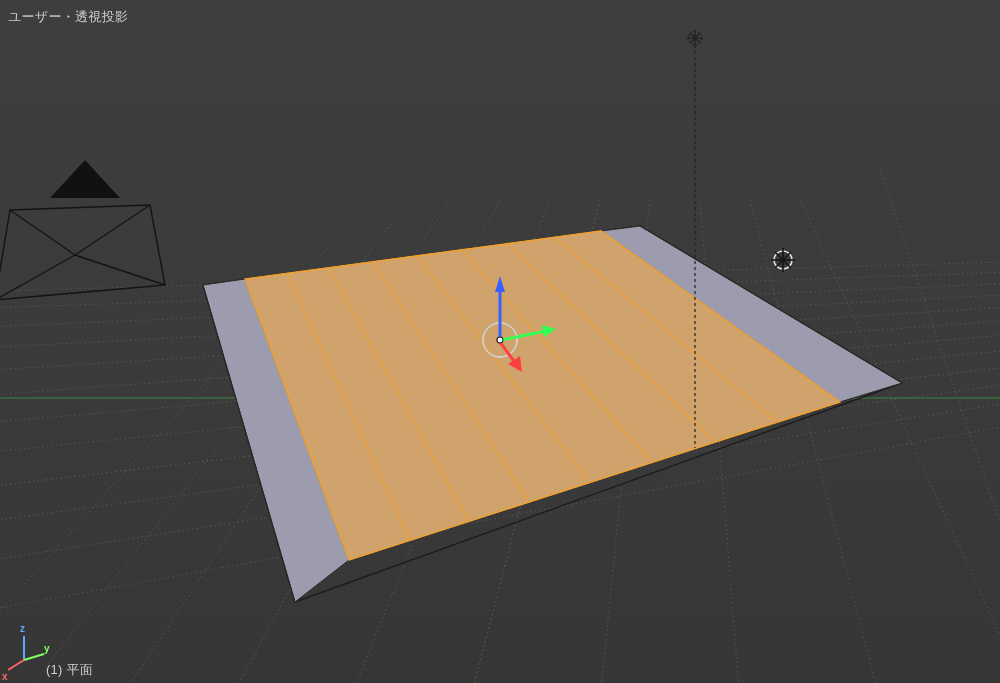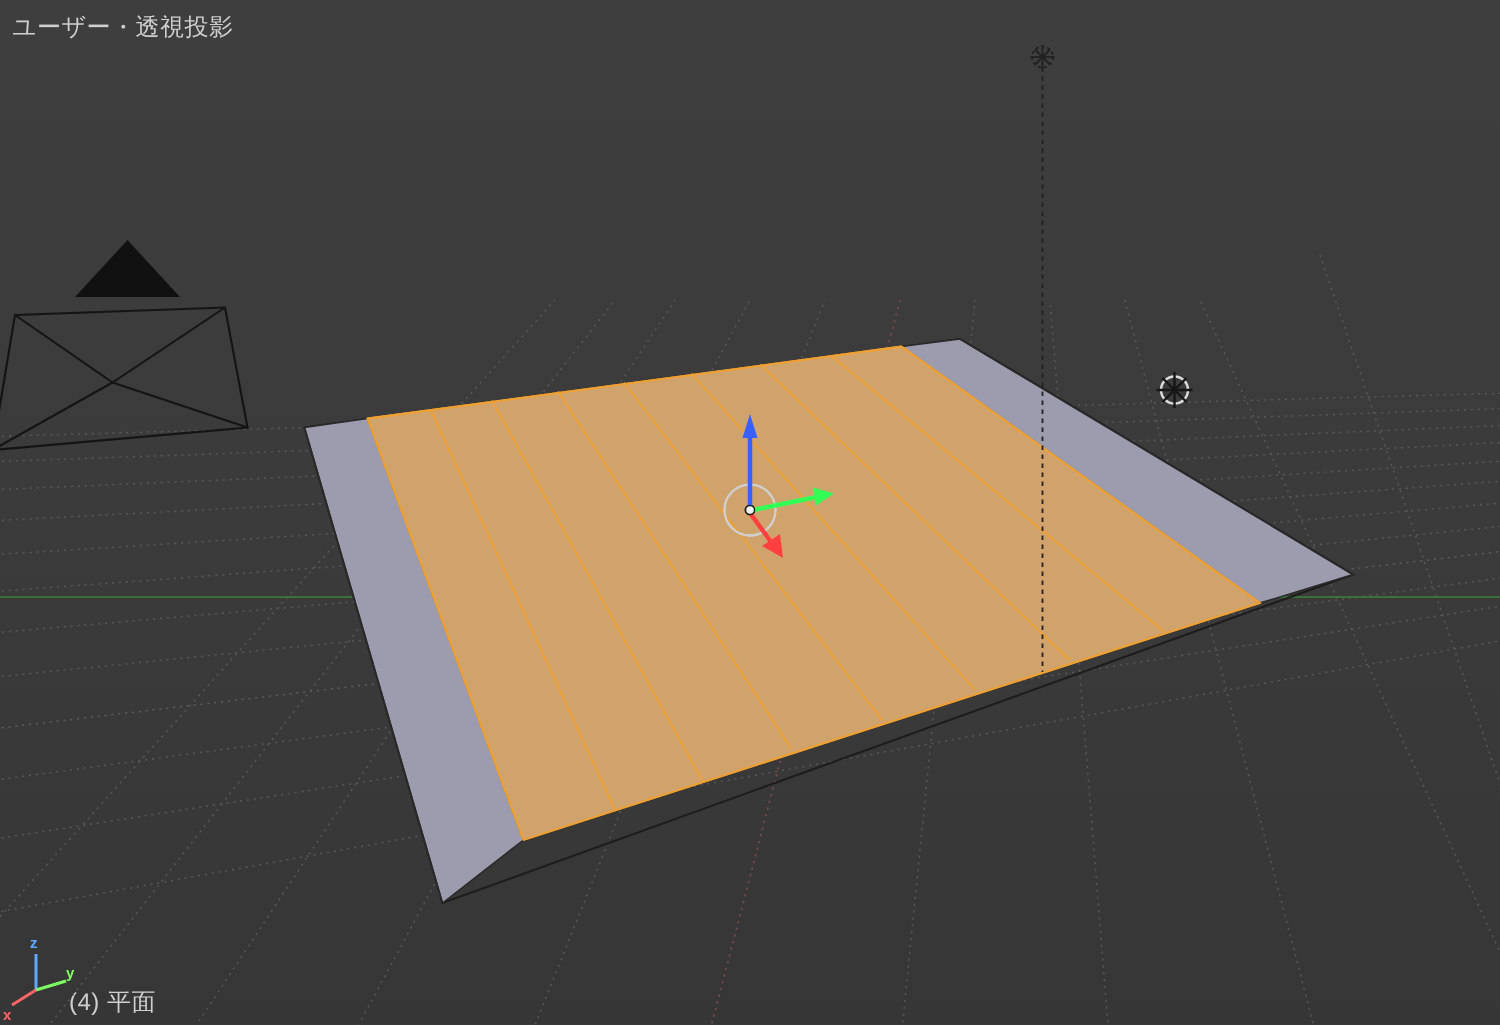--- a/index.html
+++ b/index.html
@@ -1,17 +1,17 @@
 <!DOCTYPE html>
 <html><head>
 <meta charset="utf-8">
 <style>
   html,body{margin:0;padding:0;width:1000px;height:683px;overflow:hidden;background:#3a3a3a;font-family:"Helvetica Neue",Arial,sans-serif;}
   .viewport{position:relative;width:1000px;height:683px;background:linear-gradient(180deg,#3e3e3e 0%,#3a3a3a 60%,#363636 100%);}
-  .hud-text{position:absolute;color:#cfcfcf;font-size:16px;letter-spacing:0.02em;white-space:nowrap;}
+  .hud-text{position:absolute;color:#cfcfcf;font-size:13px;letter-spacing:0.02em;white-space:nowrap;}
   svg.scene{position:absolute;inset:0;width:1000px;height:683px;}
   .grid-dotted{stroke:#585858;stroke-width:1;stroke-dasharray:1.4 3.2;}
   .grid-major{stroke:#5d5d5d;stroke-width:1;stroke-dasharray:1.4 3.2;}
   .axis-x{stroke:#3d8a3d;stroke-width:1;opacity:0.9;}
   .axis-y-red{stroke:#8a3d3d;stroke-width:1;opacity:0.8;stroke-dasharray:1.4 3.2;}
   .plane-unsel{fill:#9d9cae;stroke:#2a2a2a;stroke-width:1;}
   .plane-sel{fill:#d0a36d;stroke:#f0a030;stroke-width:1.2;}
   .plane-out{stroke:#1d1d1d;stroke-width:1.4;fill:none;}
   .cam-wire{stroke:#141414;stroke-width:1.4;fill:none;}
   .cam-tri{fill:#111;stroke:none;}
@@ -30,21 +30,21 @@
   .axis-mini text{font-size:10px;font-weight:bold;}
   .cursor3d-r circle.outer{fill:none;stroke:#dcdcdc;stroke-width:1.6;}
   .cursor3d-r line{stroke:#161616;stroke-width:1.6;}
 </style>
 </head>
 <body>
 
 <div class="viewport">
 
   <div class="hud-text" style="top:8px;left:8px;">ユーザー・透視投影</div>
-  <div class="hud-text" style="bottom:4px;left:46px;">(4) 平面</div>
+  <div class="hud-text" style="bottom:4px;left:46px;">(1) 平面</div>
 
   <svg class="scene" viewBox="0 0 1000 683">
 
     <g>
 
       <line class="grid-dotted" x1="-40" y1="525" x2="1040" y2="380"></line>
       <line class="grid-dotted" x1="-40" y1="565" x2="1040" y2="398"></line>
       <line class="grid-dotted" x1="-40" y1="615" x2="1040" y2="420"></line>
       <line class="grid-major" x1="-40" y1="490" x2="1040" y2="363"></line>
       <line class="grid-dotted" x1="-40" y1="455" x2="1040" y2="347"></line>

